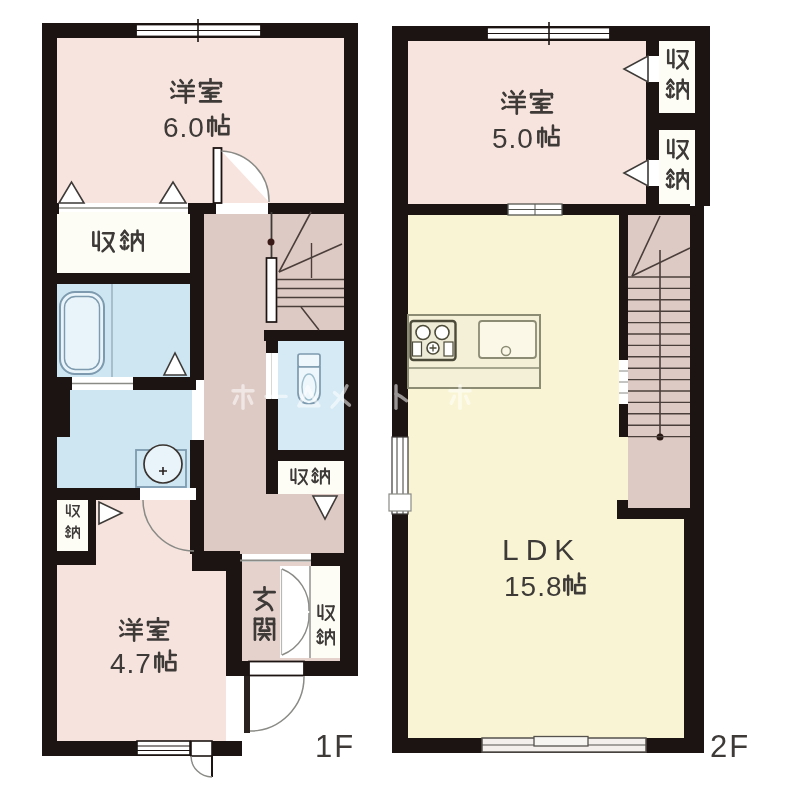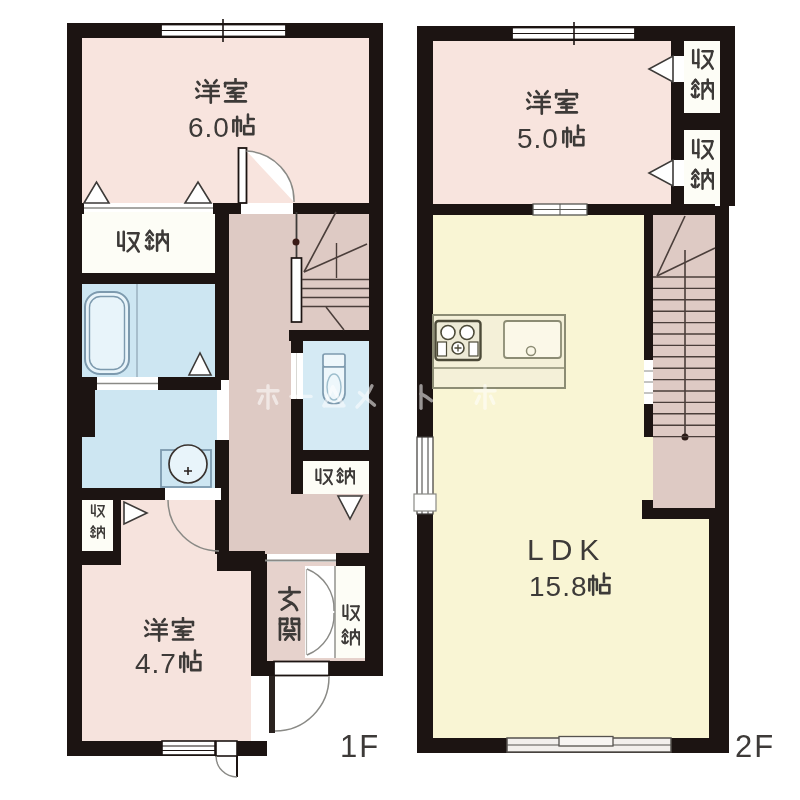--- a/index.html
+++ b/index.html
@@ -1,16 +1,16 @@
 <!DOCTYPE html>
 <html><head>
 <meta charset="utf-8">
 <style>
 html,body{margin:0;padding:0;background:#fff;}
-#page{width:658px;height:800px;position:relative;font-family:"Liberation Sans",sans-serif;margin-left:25px;}
+#page{width:658px;height:800px;position:relative;font-family:"Liberation Sans",sans-serif;}
 svg{position:absolute;top:0;left:0;filter:blur(0.45px);}
 text{font-family:"Liberation Sans",sans-serif;fill:#3d3a38;}
 .kj{stroke:#3d3a38;stroke-width:2.35;fill:none;stroke-linecap:round;stroke-linejoin:round;}
 </style>
 </head>
 <body>
 <div id="page">
 <svg width="800" height="800" viewBox="0 0 800 800" shape-rendering="auto">
 <defs>
 <symbol id="kj-you" viewBox="0 0 24 24">

